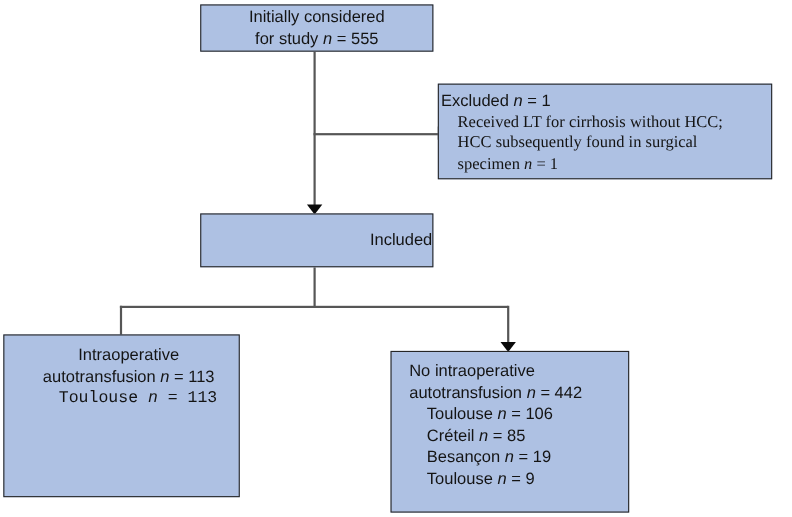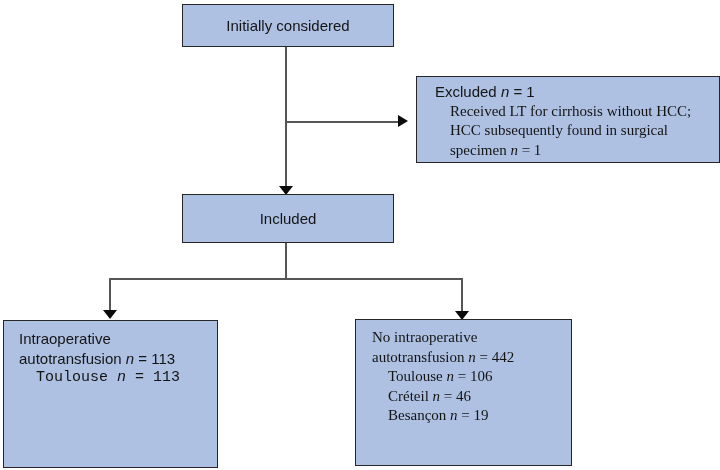--- a/index.html
+++ b/index.html
@@ -24,26 +24,26 @@
   .box.centered {
     display: flex;
     flex-direction: column;
     justify-content: center;
     text-align: center;
   }
   .line { white-space: pre; }
   .line i { font-style: italic; }
   
   #box-initial   { left: 182px; top: 4px;   width: 212px; height: 43px; }
-  #box-excluded  { left: 416px; top: 76px;  width: 304px; height: 87px; padding: 5px 4px 0 18px; }
+  #box-excluded  { left: 398px; top: 76px;  width: 304px; height: 87px; padding: 5px 4px 0 2px; }
   #box-excluded .indent { padding-left: 15px; font-family: Liberation Serif, serif; }
-  #box-included  { left: 182px; top: 194px; width: 212px; height: 49px; }
-  #box-auto      { left: 3px;   top: 320px; width: 215px; height: 148px; padding: 8px 2px 0 15px; }
+  #box-included  { left: 182px; top: 194px; width: 212px; height: 49px; align-items: flex-end; }
+  #box-auto      { left: 3px;   top: 304px; width: 215px; height: 148px; padding: 8px 2px 0 15px; text-align: center; }
   #box-auto .indent { padding-left: 17px; font-family: Liberation Mono, monospace; }
-  #box-noauto    { left: 355px; top: 319px; width: 217px; height: 147px; padding: 8px 2px 0 16px; font-family: Liberation Serif, serif; }
+  #box-noauto    { left: 355px; top: 319px; width: 217px; height: 147px; padding: 8px 2px 0 16px; }
   #box-noauto .indent { padding-left: 16px; }
   
   .v { position: absolute; width: 1.6px; background: #565656; }
   .h { position: absolute; height: 1.6px; background: #565656; }
   #v-top   { left: 285px; top: 47px;  height: 140px; }
   #h-excl  { left: 285px; top: 121px; width: 114px; }
   #v-mid   { left: 285px; top: 243px; height: 36px; }
   #h-split { left: 109px; top: 278px; width: 353px; }
   #v-left  { left: 109px; top: 278px; height: 33px; }
   #v-right { left: 461px; top: 278px; height: 33px; }
@@ -75,20 +75,21 @@
   <div class="arrow-down" id="arr-included"></div>
   <div class="v" id="v-mid"></div>
   <div class="h" id="h-split"></div>
   <div class="v" id="v-left"></div>
   <div class="v" id="v-right"></div>
   <div class="arrow-down" id="arr-left"></div>
   <div class="arrow-down" id="arr-right"></div>
 
   <div class="box centered" id="box-initial">
     <div class="line"><span>Initially considered</span><i></i><span></span></div>
+    <div class="line"><span>for study </span><i>n</i><span> = 555</span></div>
   </div>
 
   <div class="box" id="box-excluded">
     <div class="line"><span>Excluded </span><i>n</i><span> = 1</span></div>
     <div class="line indent"><span>Received LT for cirrhosis without HCC;</span><i></i><span></span></div>
     <div class="line indent"><span>HCC subsequently found in surgical</span><i></i><span></span></div>
     <div class="line indent"><span>specimen </span><i>n</i><span> = 1</span></div>
   </div>
 
   <div class="box centered" id="box-included">
@@ -98,17 +99,18 @@
   <div class="box" id="box-auto">
     <div class="line"><span>Intraoperative</span><i></i><span></span></div>
     <div class="line"><span>autotransfusion </span><i>n</i><span> = 113</span></div>
     <div class="line indent"><span>Toulouse </span><i>n</i><span> = 113</span></div>
   </div>
 
   <div class="box" id="box-noauto">
     <div class="line"><span>No intraoperative</span><i></i><span></span></div>
     <div class="line"><span>autotransfusion </span><i>n</i><span> = 442</span></div>
     <div class="line indent"><span>Toulouse </span><i>n</i><span> = 106</span></div>
-    <div class="line indent"><span>Créteil </span><i>n</i><span> = 46</span></div>
+    <div class="line indent"><span>Créteil </span><i>n</i><span> = 85</span></div>
     <div class="line indent"><span>Besançon </span><i>n</i><span> = 19</span></div>
+    <div class="line indent"><span>Toulouse </span><i>n</i><span> = 9</span></div>
   </div>
 
 </div>
 
 </body></html>

